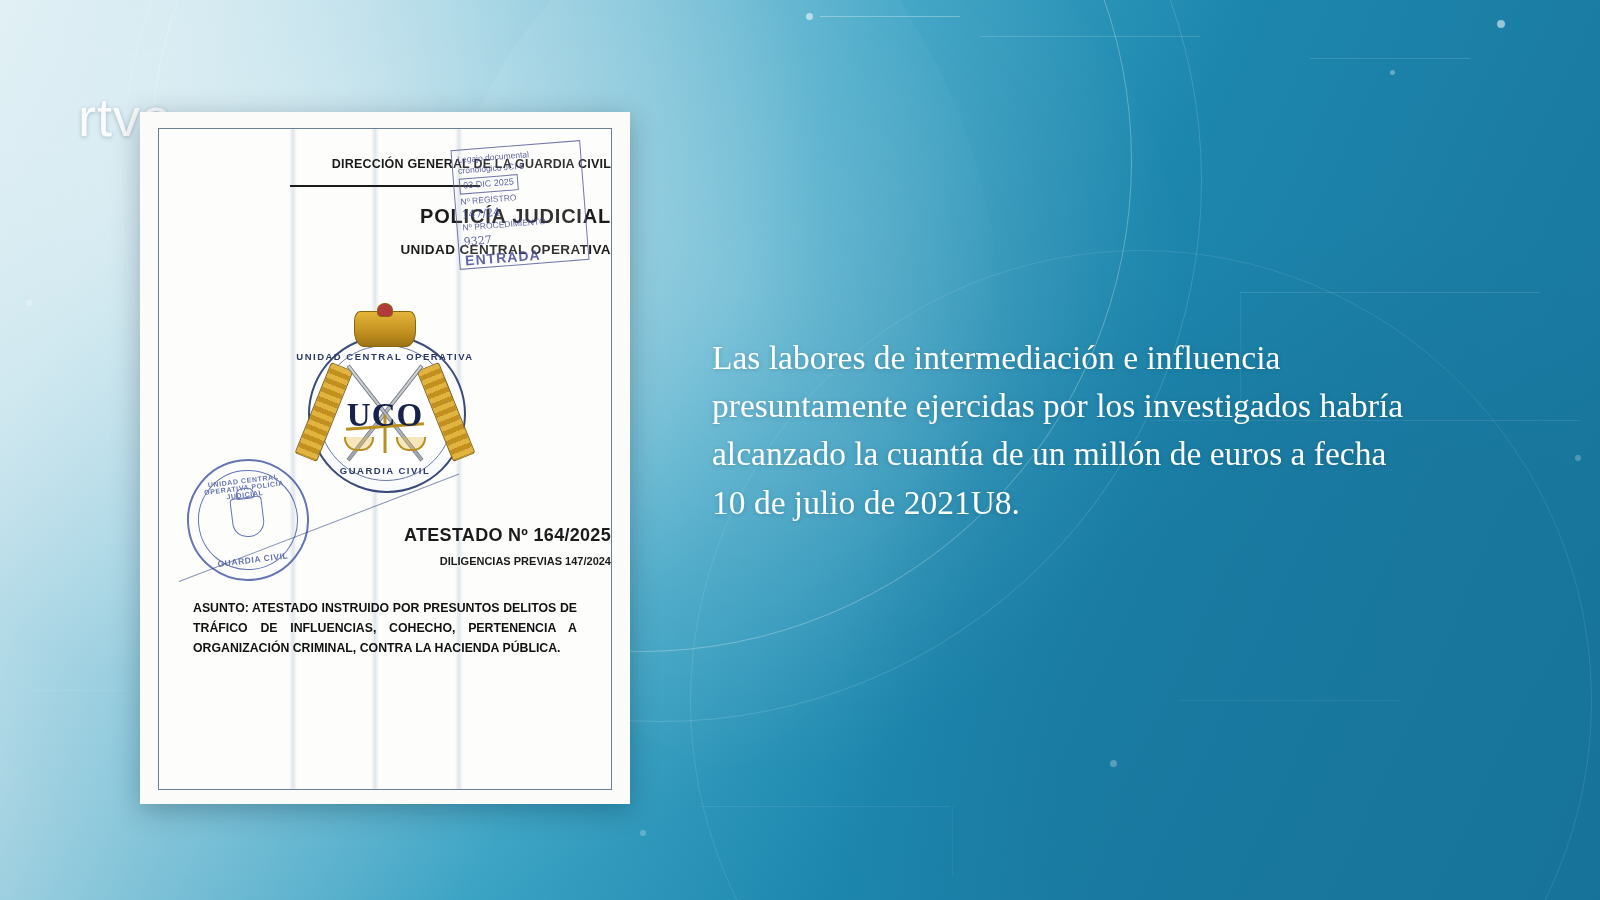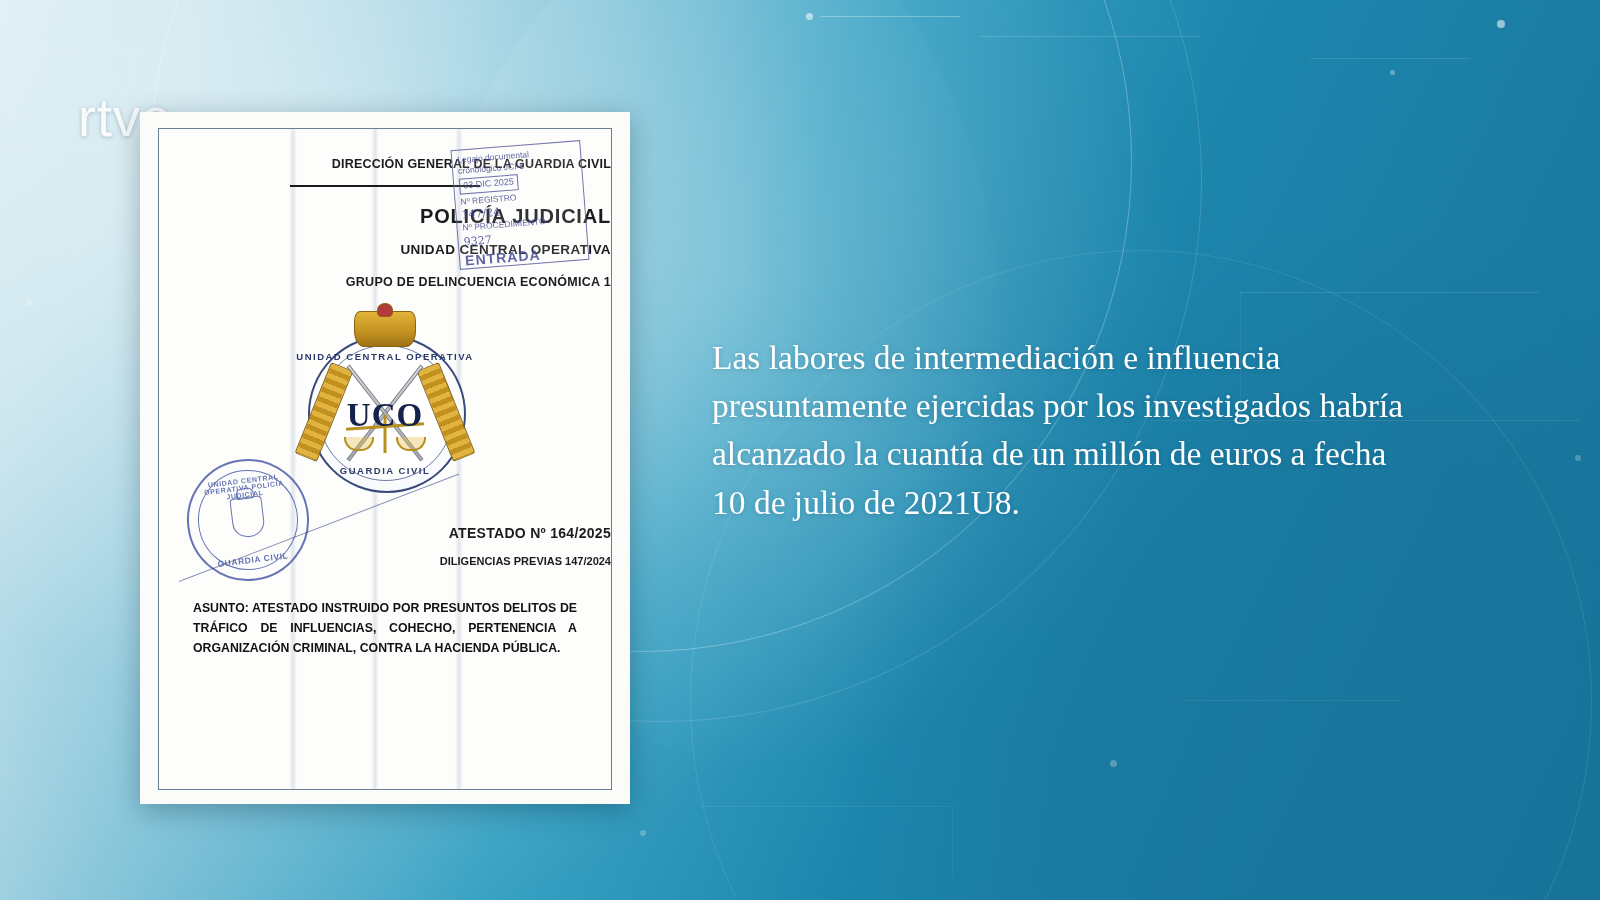--- a/index.html
+++ b/index.html
@@ -393,21 +393,21 @@
     height: 1px;
     background: rgba(40,60,120,0.55);
     transform: rotate(-21deg);
     transform-origin: left center;
     pointer-events: none;
   }
 
   .l-atestado {
     position: absolute;
     top: 396px; left: 12px; right: 0;
-    font-size: 14px;
+    font-size: 18px;
     font-weight: bold;
     letter-spacing: 0.3px;
   }
   .l-dilig {
     position: absolute;
     top: 426px; left: 8px; right: 0;
     font-size: 11px;
     font-weight: bold;
   }
   #asunto-block {
@@ -512,21 +512,20 @@
     <div id="document-page">
 
       <div class="fold" style="left:130px;"></div>
       <div class="fold" style="left:212px;"></div>
       <div class="fold" style="left:296px;"></div>
 
       <div class="doc-text l-dg">DIRECCIÓN GENERAL DE LA GUARDIA CIVIL</div>
       <div class="rule"></div>
       <div class="doc-text l-pj">POLICÍA JUDICIAL</div>
       <div class="doc-text l-uco">UNIDAD CENTRAL OPERATIVA</div>
-      <div class="doc-text l-grupo">GRUPO DE DELINCUENCIA ECONÓMICA 1</div>
 
       <div id="entry-stamp">
         <div class="st-row">Legajo documental</div>
         <div class="st-row">cronológico JCI-5</div>
         <div class="st-box">03 DIC 2025</div>
         <div class="st-row" style="margin-top:2px">Nº REGISTRO</div>
         <div class="st-hand">147/24</div>
         <div class="st-row">Nº PROCEDIMIENTO</div>
         <div class="st-hand">9327</div>
         <div class="st-entrada">ENTRADA</div>

